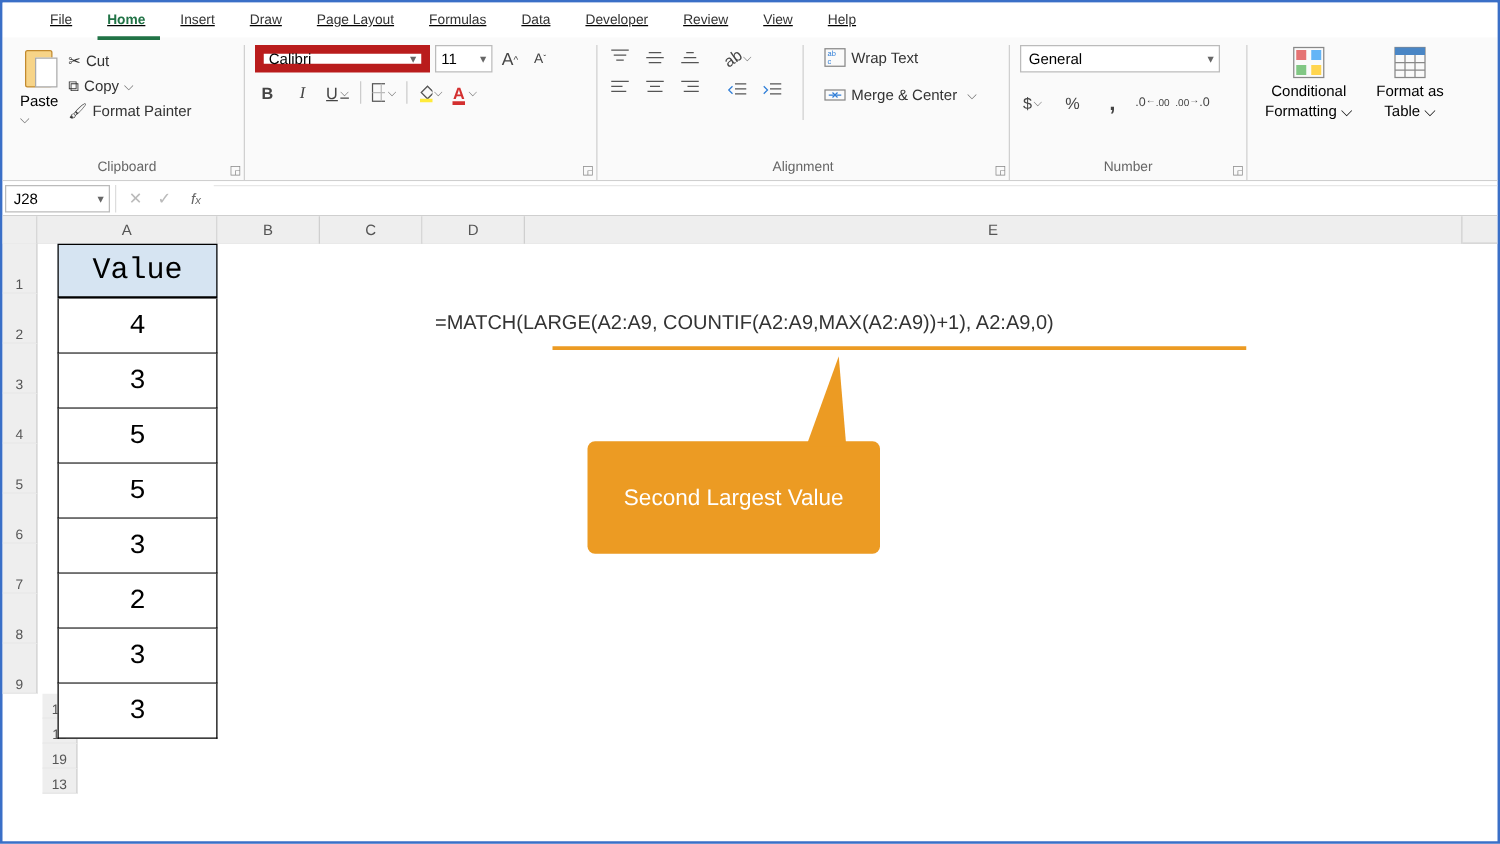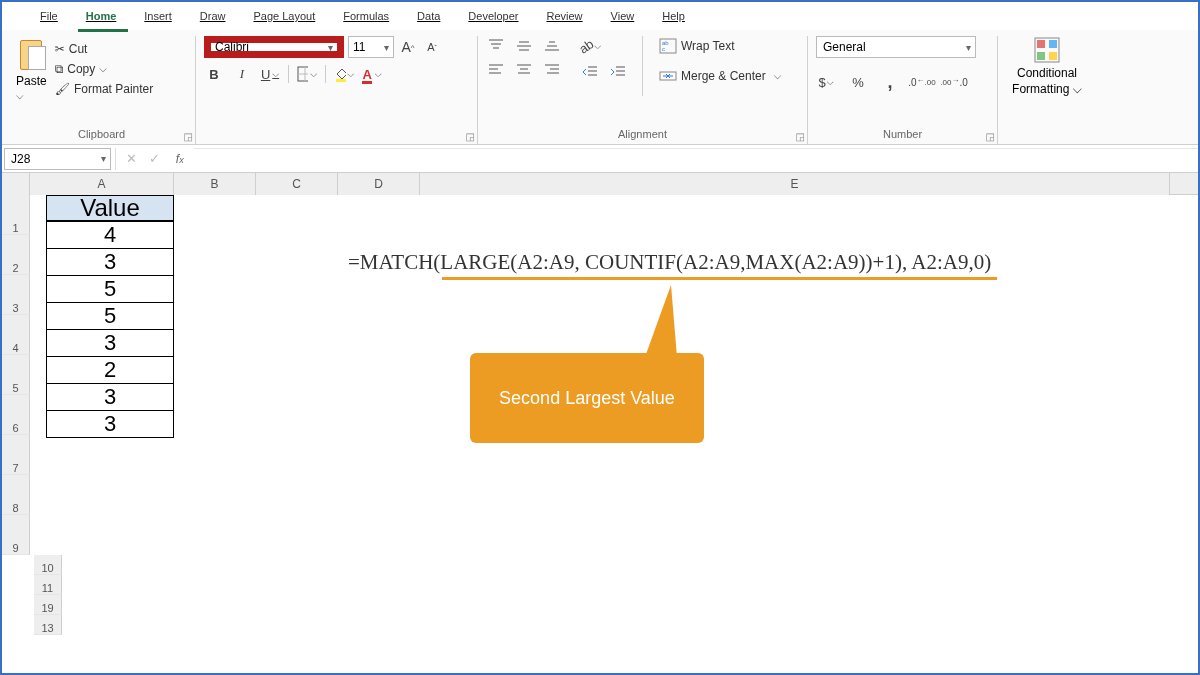--- a/index.html
+++ b/index.html
@@ -38,44 +38,44 @@
 .align-grid { display: grid; grid-template-columns: repeat(3, 24px); grid-template-rows: repeat(2, 20px); gap: 4px; }
 
 .num-sel { width: 160px; height: 22px; border: 1px solid #bbb; font-size: 12px; padding-left: 6px; background: #fff; display: flex; align-items: center; justify-content: space-between; }
 .num-col { display: flex; flex-direction: column; gap: 14px; }
 
 .big-col { display: flex; flex-direction: column; align-items: center; gap: 2px; font-size: 12px; cursor: pointer; width: 82px; text-align: center; }
 .big-icon { width: 28px; height: 28px; }
 
 
 .fbar { display: flex; align-items: center; height: 28px; border-bottom: 1px solid #cfcfcf; font-size: 12px; padding-left: 2px; background:#fff; }
-.namebox { width: 107px; border: 1px solid #bbb; height: 22px; display: flex; align-items: center; padding-left: 6px; background: #fff; justify-content: space-between;}
+.namebox { width: 84px; border: 1px solid #bbb; height: 22px; display: flex; align-items: center; padding-left: 6px; background: #fff; justify-content: space-between;}
 .fbar .fx { margin: 0 10px; color: #666; font-style: italic; }
 .fbar .fbtn { color: #bbb; margin: 0 6px; font-size: 13px; cursor: pointer;}
 .finput { flex: 1; height: 22px; border-top: 1px solid #e7e7e7; }
 
 
 .sheet { position: relative; background: #fff; }
 .colhdrs { display: flex; height: 22px; background: #eee; border-bottom: 1px solid #cfcfcf; }
 .rownums { position: absolute; left: 0; top: 22px; width: 28px; }
 .selectall { width: 28px; height: 22px; background: #eee; border-right: 1px solid #cfcfcf; }
 .colhdr { height: 22px; background: #eee; border-right: 1px solid #cfcfcf; display: flex; align-items: center; justify-content: center; font-size: 12px; color: #555; }
 .colA { width: 144px; } .colB { width: 82px; } .colC { width: 82px; } .colD { width: 82px; } .colE { width: 750px; }
 .rownum { width: 28px; background: #eee; border-right: 1px solid #cfcfcf; border-bottom: 1px solid #e5e5e5; display: flex; align-items: flex-end; justify-content: center; font-size: 11px; color: #555; }
 .rbig { height: 40px; } .rsmall { height: 20px; margin-left: 32px; }
 
 .cells { position: absolute; left: 28px; top: 22px; right: 0; }
 
 
 .dtable { position: absolute; left: 0; top: 0; width: 144px; }
-.cellA { height: 27px; border: 1px solid #000; border-top: none; display: flex; align-items: center; justify-content: center; font-size: 22px; font-family: Liberation Sans, sans-serif; background: #fff; margin-left: 16px; }
+.cellA { height: 44px; border: 1px solid #000; border-top: none; display: flex; align-items: center; justify-content: center; font-size: 22px; font-family: Liberation Mono, monospace; background: #fff; margin-left: 16px; }
 .cellA.header { background: #d6e4f2; font-size: 24px; border-top: 1px solid #000; border-bottom: 2px solid #000; }
 
 
-.formula { position: absolute; left: 318px; top: 55px; font-size: 21px; color: #333; font-family: Liberation Serif, serif; }
+.formula { position: absolute; left: 318px; top: 55px; font-size: 16px; color: #333; font-family: Liberation Sans, sans-serif; }
 .underline-orange { position:absolute; left:412px; top:82px; width:555px; height:3px; background:#ec9b23; }
 
 .callout { position: absolute; left: 440px; top: 158px; width: 234px; height: 90px; background: #ec9b23; border-radius: 6px; display: flex; align-items: center; justify-content: center; color: #fff; font-size: 18px; }
 .callout::before { content: ""; position: absolute; top: -68px; left: 175px; border-left: 26px solid transparent; border-right: 6px solid transparent; border-bottom: 72px solid #ec9b23; }
 
 svg { display: block; }
 </style>
 </head>
 <body>
 
@@ -304,20 +304,32 @@
         <svg class="big-icon" viewBox="0 0 28 28">
             <rect x="2" y="2" width="24" height="24" fill="none" stroke="#888"></rect>
             <rect x="4" y="4" width="8" height="8" fill="#e57373"></rect>
             <rect x="16" y="4" width="8" height="8" fill="#64b5f6"></rect>
             <rect x="4" y="16" width="8" height="8" fill="#81c784"></rect>
             <rect x="16" y="16" width="8" height="8" fill="#ffd54f"></rect>
           </svg>
         <div>Conditional</div>
         <div>Formatting ⌵</div>
       </div>
+      <div class="big-col" style="width:72px">
+        <svg class="big-icon" viewBox="0 0 28 28">
+            <rect x="2" y="2" width="24" height="24" fill="none" stroke="#888"></rect>
+            <rect x="2" y="2" width="24" height="6" fill="#4a86c5"></rect>
+            <line x1="2" y1="14" x2="26" y2="14" stroke="#888"></line>
+            <line x1="2" y1="20" x2="26" y2="20" stroke="#888"></line>
+            <line x1="10" y1="8" x2="10" y2="26" stroke="#888"></line>
+            <line x1="18" y1="8" x2="18" y2="26" stroke="#888"></line>
+          </svg>
+        <div>Format as</div>
+        <div>Table ⌵</div>
+      </div>
     </div>
   </div>
 </div>
 
 <div class="fbar">
   <div class="namebox dd">
       <span>J28</span>
     </div>
   <div style="width:1px;height:22px;background:#ddd;margin:0 4px"></div>
   <span class="fbtn">✕</span>

